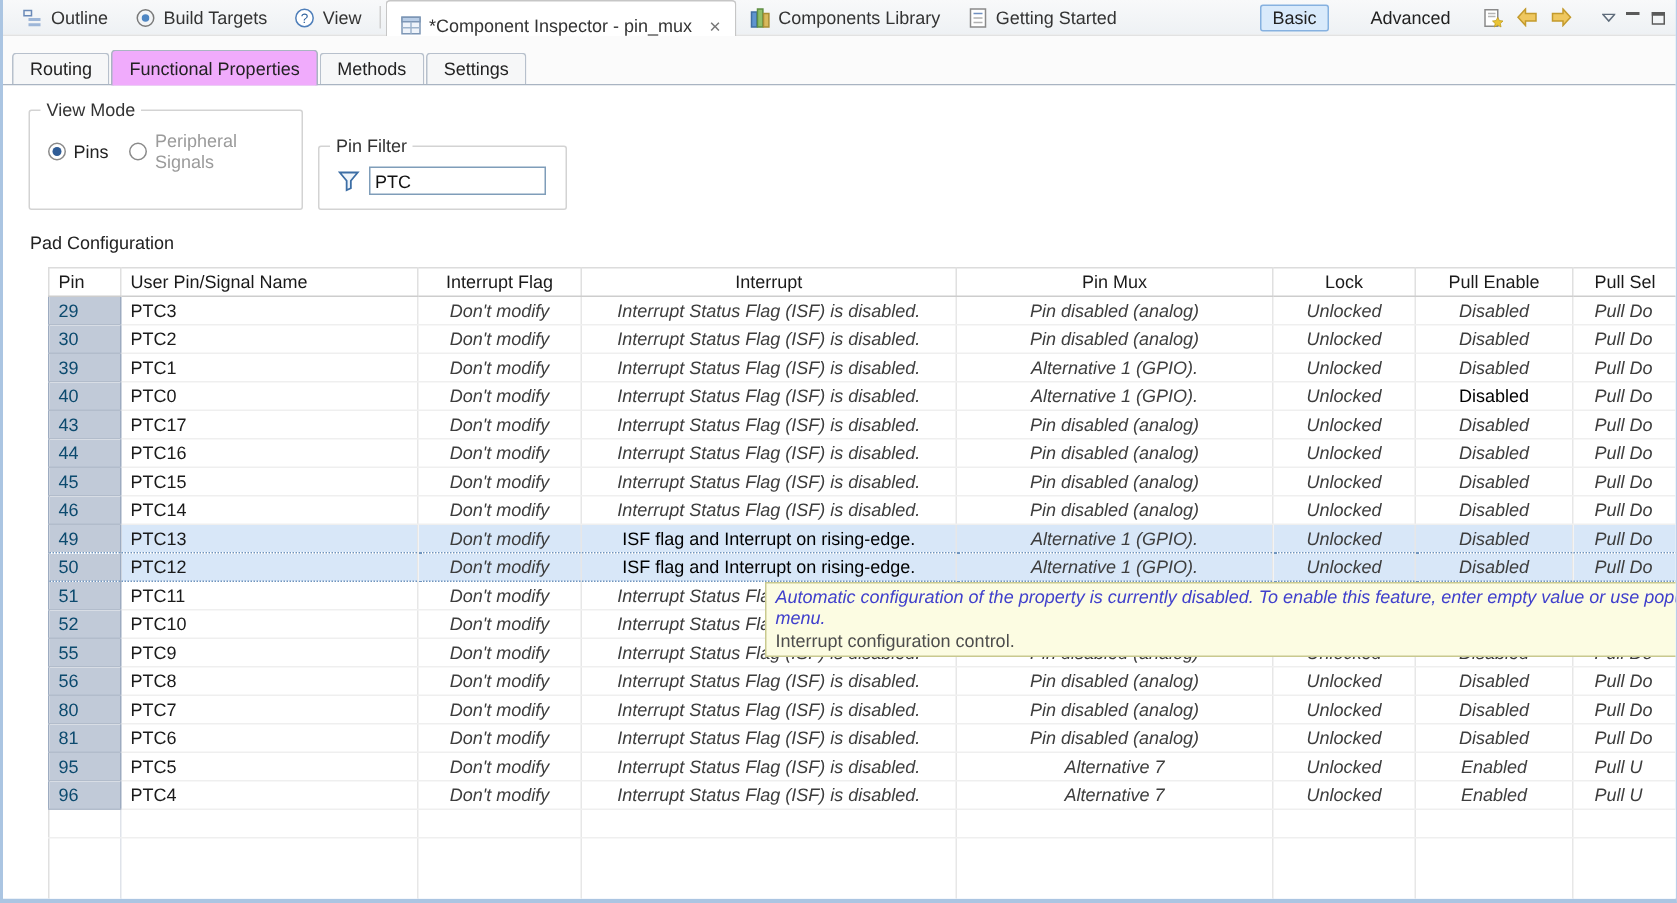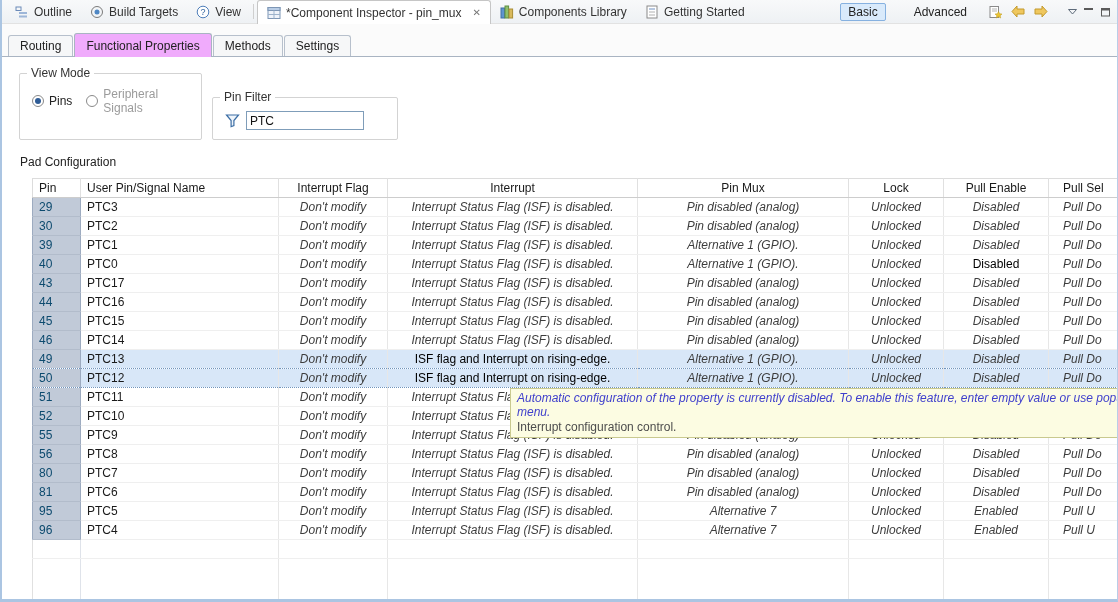--- a/index.html
+++ b/index.html
@@ -31,21 +31,21 @@
   .tb-item, .view-tab {
     display: inline-flex; align-items: center; gap: 5px;
     height: 23px; padding: 0 9px; cursor: pointer; color: #333;
   }
   .icon { display: inline-flex; align-items: center; }
   .tb-sep { width: 1px; height: 15px; background: #cfcfcf; margin: 0 3px 4px 3px; }
   .view-tab.active {
     background: #fff;
     border: 1px solid #c6c6c6; border-bottom: none;
     border-radius: 3px 3px 0 0;
-    margin-bottom: -1px; height: 24px;
+    margin-bottom: -1px; height: 24px; align-items: flex-end;
   }
   .view-tab .close {
     margin-left: 6px; color: #777; font-size: 10px; cursor: pointer;
   }
   .tb-right {
     margin-left: auto; display: flex; align-items: center;
     gap: 4px; padding-right: 6px; height: 100%;
   }
   .mode-btn {
     padding: 1px 7px; cursor: pointer; color: #222; border: 1px solid transparent;
@@ -77,21 +77,21 @@
   .content { flex: 1; background: #fff; padding: 10px 0 0 17px; position: relative; overflow: hidden; }
   .groups-row { display: flex; gap: 10px; margin-bottom: 15px; }
   .groupbox {
     border: 1px solid #d3d3d3; border-radius: 2px;
     position: relative; margin-top: 6px; padding: 13px 12px 9px;
   }
   .groupbox-title {
     position: absolute; top: -8px; left: 7px; background: #fff; padding: 0 4px; color: #333;
   }
   .gb-viewmode { width: 183px; }
-  .gb-pinfilter { width: 186px; margin-top: 30px; }
+  .gb-pinfilter { width: 166px; margin-top: 30px; }
   .options { display: flex; gap: 14px; align-items: center; }
   .radio-opt { display: inline-flex; align-items: center; gap: 5px; cursor: pointer; }
   .radio-opt.disabled { color: #9b9b9b; cursor: default; }
   .radio {
     width: 12px; height: 12px; border: 1px solid #8a8a8a; border-radius: 50%;
     background: #fff; display: inline-flex; align-items: center; justify-content: center; flex: 0 0 12px;
   }
   .radio.checked::after { content: ""; width: 6px; height: 6px; border-radius: 50%; background: #2f5c96; }
   .filter-row { display: flex; align-items: center; gap: 6px; }
   .filter-input {

